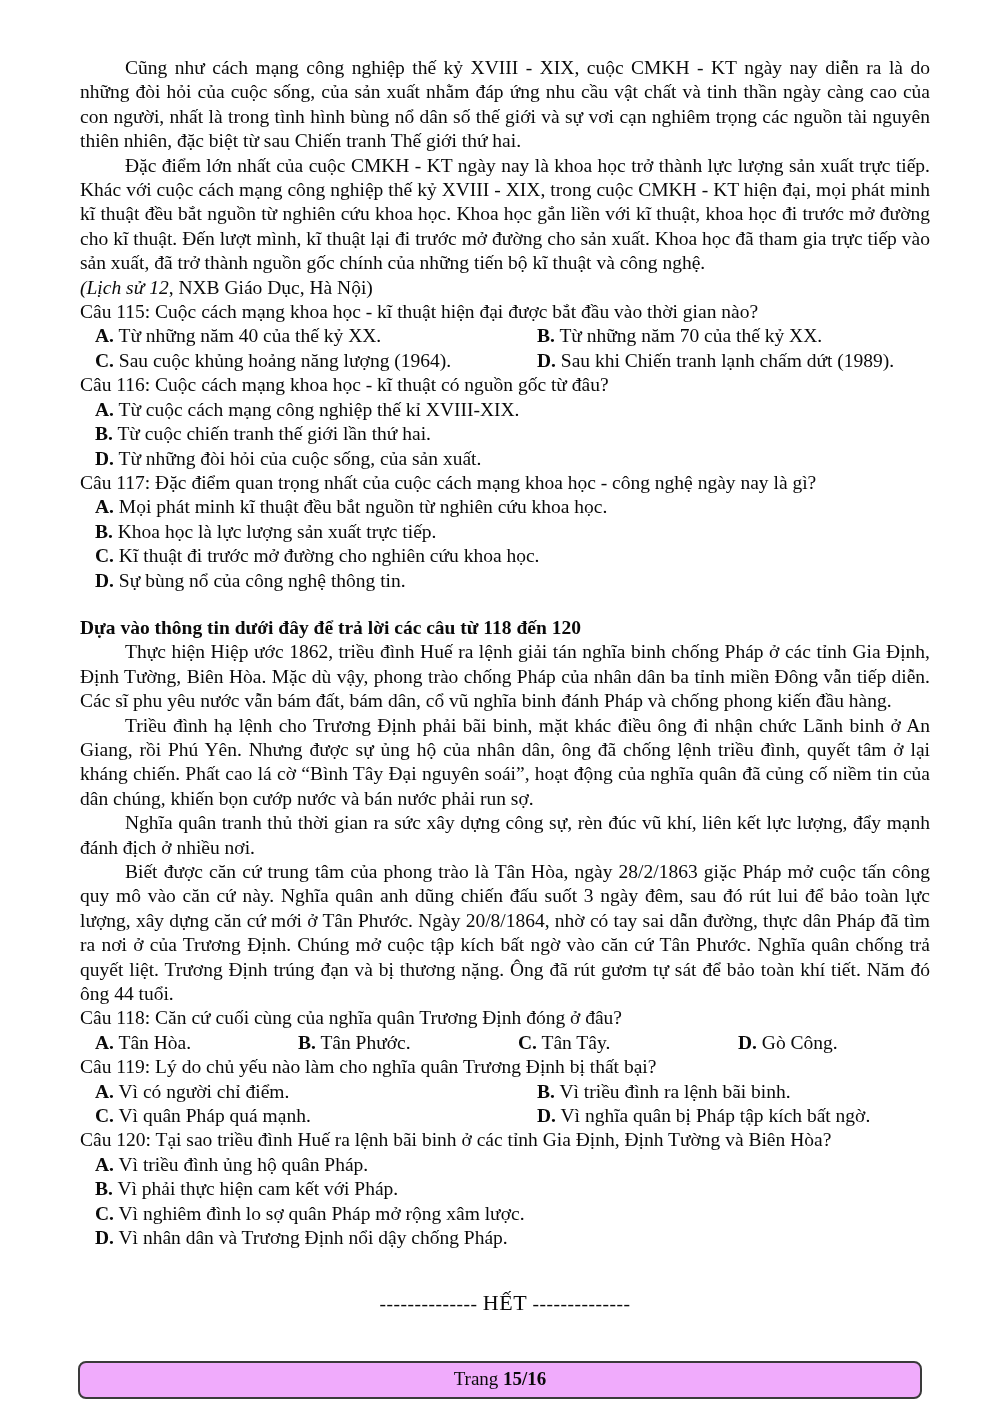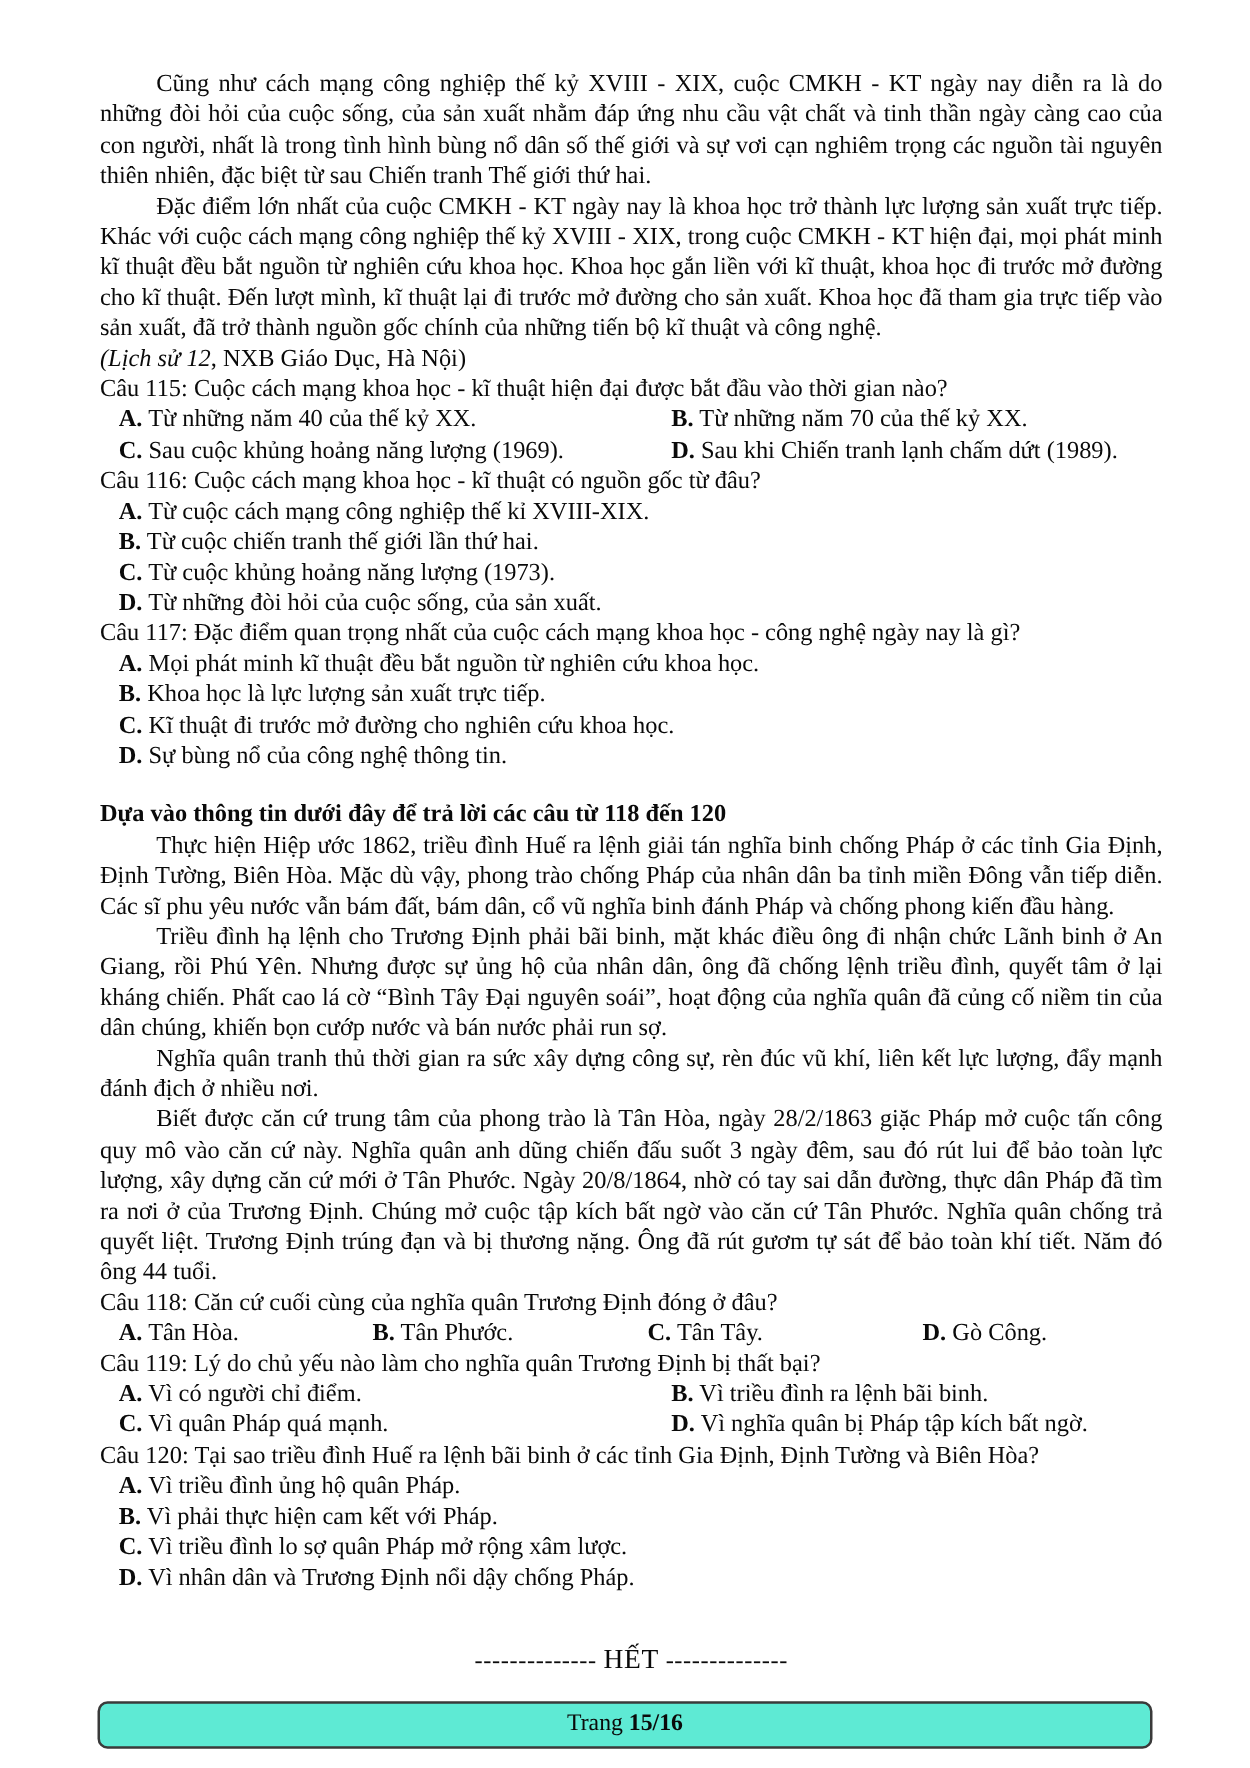--- a/index.html
+++ b/index.html
@@ -60,50 +60,49 @@
     font-weight: normal;
     font-size: 22px;
   }
   .footer-box {
     position: absolute;
     left: 78px;
     right: 78px;
     top: 1361px;
     border: 2px solid #3a3a3a;
     border-radius: 8px;
-    background: #5eead4;
+    background: #f0abfc;
     text-align: center;
     padding: 4px 0 6px 0;
     font-size: 19px;
   }
   .footer-box .pg { font-weight: bold; }
 </style>
 </head>
 <body>
 
 <div class="page">
 
   <p class="para">Cũng như cách mạng công nghiệp thế kỷ XVIII - XIX, cuộc CMKH - KT ngày nay diễn ra là do những đòi hỏi của cuộc sống, của sản xuất nhằm đáp ứng nhu cầu vật chất và tinh thần ngày càng cao của con người, nhất là trong tình hình bùng nổ dân số thế giới và sự vơi cạn nghiêm trọng các nguồn tài nguyên thiên nhiên, đặc biệt từ sau Chiến tranh Thế giới thứ hai.</p>
   <p class="para">Đặc điểm lớn nhất của cuộc CMKH - KT ngày nay là khoa học trở thành lực lượng sản xuất trực tiếp. Khác với cuộc cách mạng công nghiệp thế kỷ XVIII - XIX, trong cuộc CMKH - KT hiện đại, mọi phát minh kĩ thuật đều bắt nguồn từ nghiên cứu khoa học. Khoa học gắn liền với kĩ thuật, khoa học đi trước mở đường cho kĩ thuật. Đến lượt mình, kĩ thuật lại đi trước mở đường cho sản xuất. Khoa học đã tham gia trực tiếp vào sản xuất, đã trở thành nguồn gốc chính của những tiến bộ kĩ thuật và công nghệ.</p>
 
   <p class="citation"><span class="book">(Lịch sử 12</span><span>, NXB Giáo Dục, Hà Nội)</span></p>
 
   <p class="qline"><span class="qlabel">Câu 115:</span> <span>Cuộc cách mạng khoa học - kĩ thuật hiện đại được bắt đầu vào thời gian nào?</span></p>
   <div class="opt-grid2">
     <p class="opt"><span class="letter">A.</span> <span>Từ những năm 40 của thế kỷ XX.</span></p>
     <p class="opt"><span class="letter">B.</span> <span>Từ những năm 70 của thế kỷ XX.</span></p>
-    <p class="opt"><span class="letter">C.</span> <span>Sau cuộc khủng hoảng năng lượng (1969).</span></p>
+    <p class="opt"><span class="letter">C.</span> <span>Sau cuộc khủng hoảng năng lượng (1964).</span></p>
     <p class="opt"><span class="letter">D.</span> <span>Sau khi Chiến tranh lạnh chấm dứt (1989).</span></p>
   </div>
 
   <p class="qline"><span class="qlabel">Câu 116:</span> <span>Cuộc cách mạng khoa học - kĩ thuật có nguồn gốc từ đâu?</span></p>
   <div class="opt-list">
     <p class="opt"><span class="letter">A.</span> <span>Từ cuộc cách mạng công nghiệp thế kỉ XVIII-XIX.</span></p>
     <p class="opt"><span class="letter">B.</span> <span>Từ cuộc chiến tranh thế giới lần thứ hai.</span></p>
-    <p class="opt"><span class="letter">C.</span> <span>Từ cuộc khủng hoảng năng lượng (1973).</span></p>
     <p class="opt"><span class="letter">D.</span> <span>Từ những đòi hỏi của cuộc sống, của sản xuất.</span></p>
   </div>
 
   <p class="qline"><span class="qlabel">Câu 117:</span> <span>Đặc điểm quan trọng nhất của cuộc cách mạng khoa học - công nghệ ngày nay là gì?</span></p>
   <div class="opt-list">
     <p class="opt"><span class="letter">A.</span> <span>Mọi phát minh kĩ thuật đều bắt nguồn từ nghiên cứu khoa học.</span></p>
     <p class="opt"><span class="letter">B.</span> <span>Khoa học là lực lượng sản xuất trực tiếp.</span></p>
     <p class="opt"><span class="letter">C.</span> <span>Kĩ thuật đi trước mở đường cho nghiên cứu khoa học.</span></p>
     <p class="opt"><span class="letter">D.</span> <span>Sự bùng nổ của công nghệ thông tin.</span></p>
   </div>
@@ -129,21 +128,21 @@
     <p class="opt"><span class="letter">A.</span> <span>Vì có người chỉ điểm.</span></p>
     <p class="opt"><span class="letter">B.</span> <span>Vì triều đình ra lệnh bãi binh.</span></p>
     <p class="opt"><span class="letter">C.</span> <span>Vì quân Pháp quá mạnh.</span></p>
     <p class="opt"><span class="letter">D.</span> <span>Vì nghĩa quân bị Pháp tập kích bất ngờ.</span></p>
   </div>
 
   <p class="qline"><span class="qlabel">Câu 120:</span> <span>Tại sao triều đình Huế ra lệnh bãi binh ở các tỉnh Gia Định, Định Tường và Biên Hòa?</span></p>
   <div class="opt-list">
     <p class="opt"><span class="letter">A.</span> <span>Vì triều đình ủng hộ quân Pháp.</span></p>
     <p class="opt"><span class="letter">B.</span> <span>Vì phải thực hiện cam kết với Pháp.</span></p>
-    <p class="opt"><span class="letter">C.</span> <span>Vì triều đình lo sợ quân Pháp mở rộng xâm lược.</span></p>
+    <p class="opt"><span class="letter">C.</span> <span>Vì nghiêm đình lo sợ quân Pháp mở rộng xâm lược.</span></p>
     <p class="opt"><span class="letter">D.</span> <span>Vì nhân dân và Trương Định nổi dậy chống Pháp.</span></p>
   </div>
 
   <p class="end-line"><span>--------------</span> <span class="het">HẾT</span> <span>--------------</span></p>
 
   <div class="footer-box"><span>Trang</span> <span class="pg">15/16</span></div>
 
 </div>
 
 </body></html>

